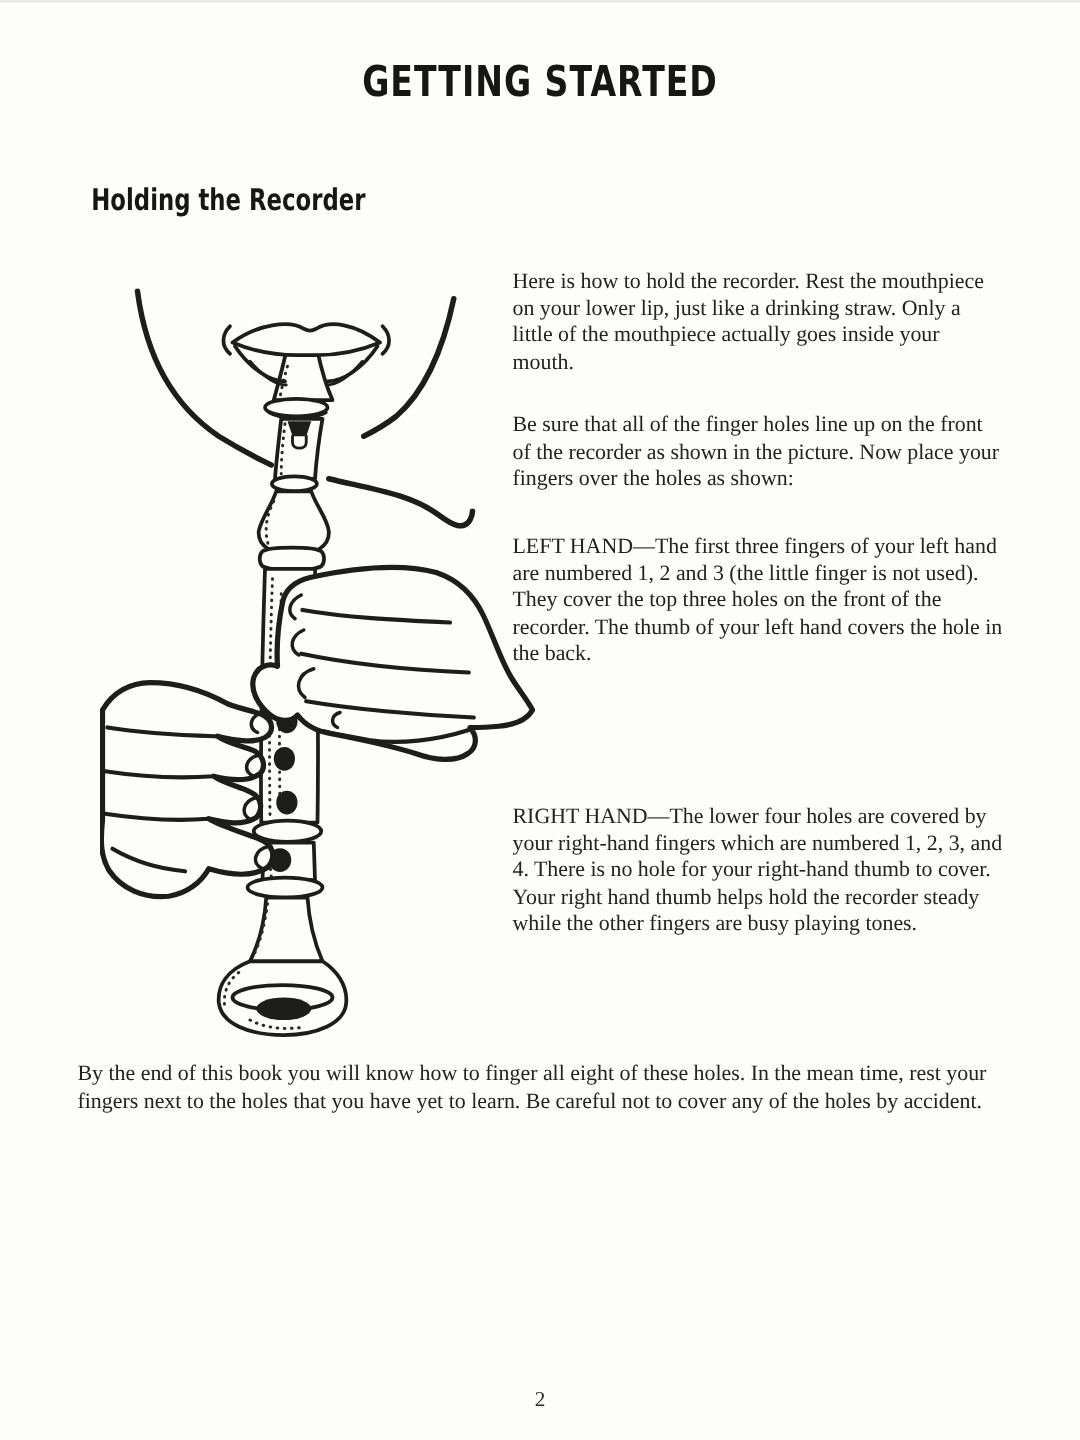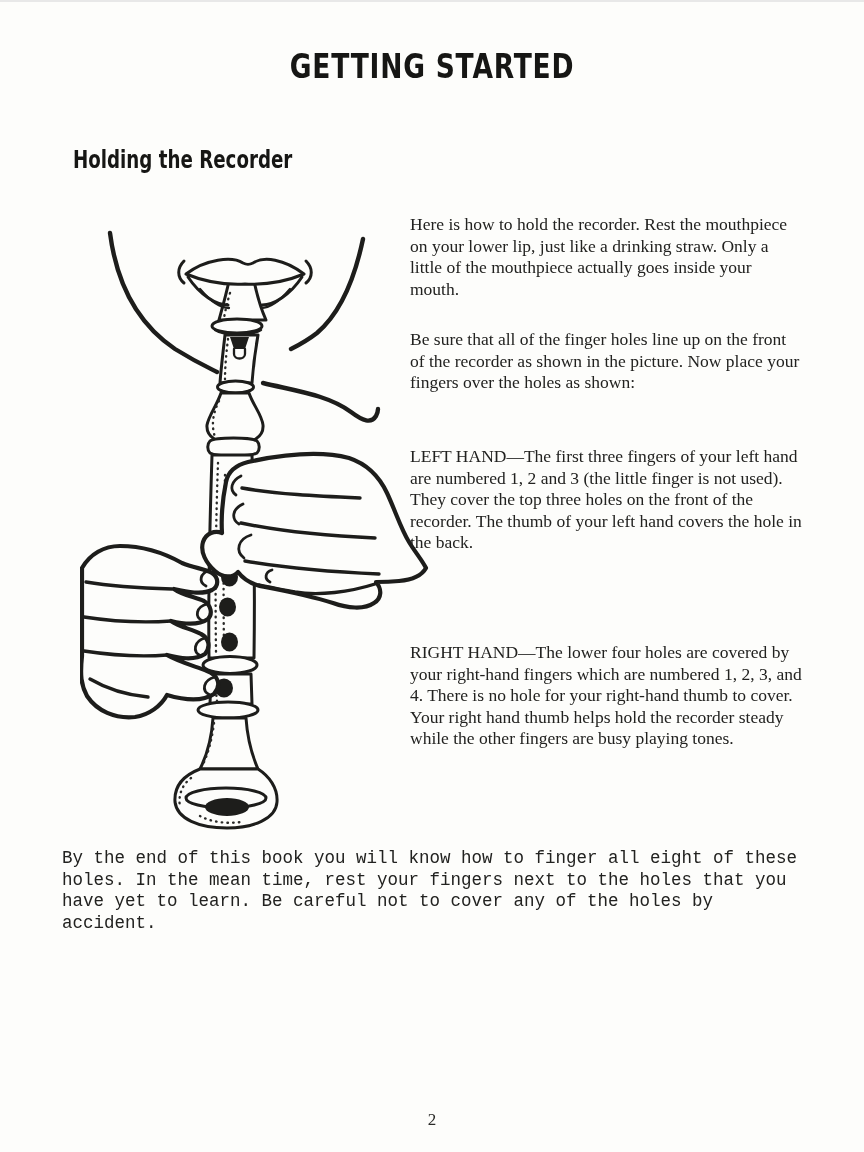--- a/index.html
+++ b/index.html
@@ -22,25 +22,25 @@
     font-size:24px; font-weight:bold; color:#161614;
     transform:scaleX(0.76); transform-origin:0 50%;
     white-space:nowrap;
   }
   .body-par {
     position:absolute; left:410px; width:392px;
     font-size:17.5px; line-height:21.5px; color:#222220;
   }
   .par-1 { top:212px; }
   .par-2 { top:327px; }
-  .par-3 { top:444px; }
+  .par-3 { top:424px; }
   .par-4 { top:640px; }
   .closing-par {
     position:absolute; left:62px; top:846px; width:742px;
-    font-size:17.5px; line-height:21.5px; color:#222220;font-family:Liberation Mono, monospace;
+    font-size:17.5px; line-height:21.5px; color:#222220;
   }
   .page-number {
     position:absolute; top:1108px; left:0; width:864px; text-align:center;
     font-size:17px; color:#2a2a28;
   }
   .figure { position:absolute; left:80px; top:225px; width:355px; height:615px; }
   .figure svg { width:100%; height:100%; display:block; }
 
   
   .ink  { fill:none; stroke:#1d1d1b; stroke-width:3;   stroke-linecap:round; stroke-linejoin:round; }

